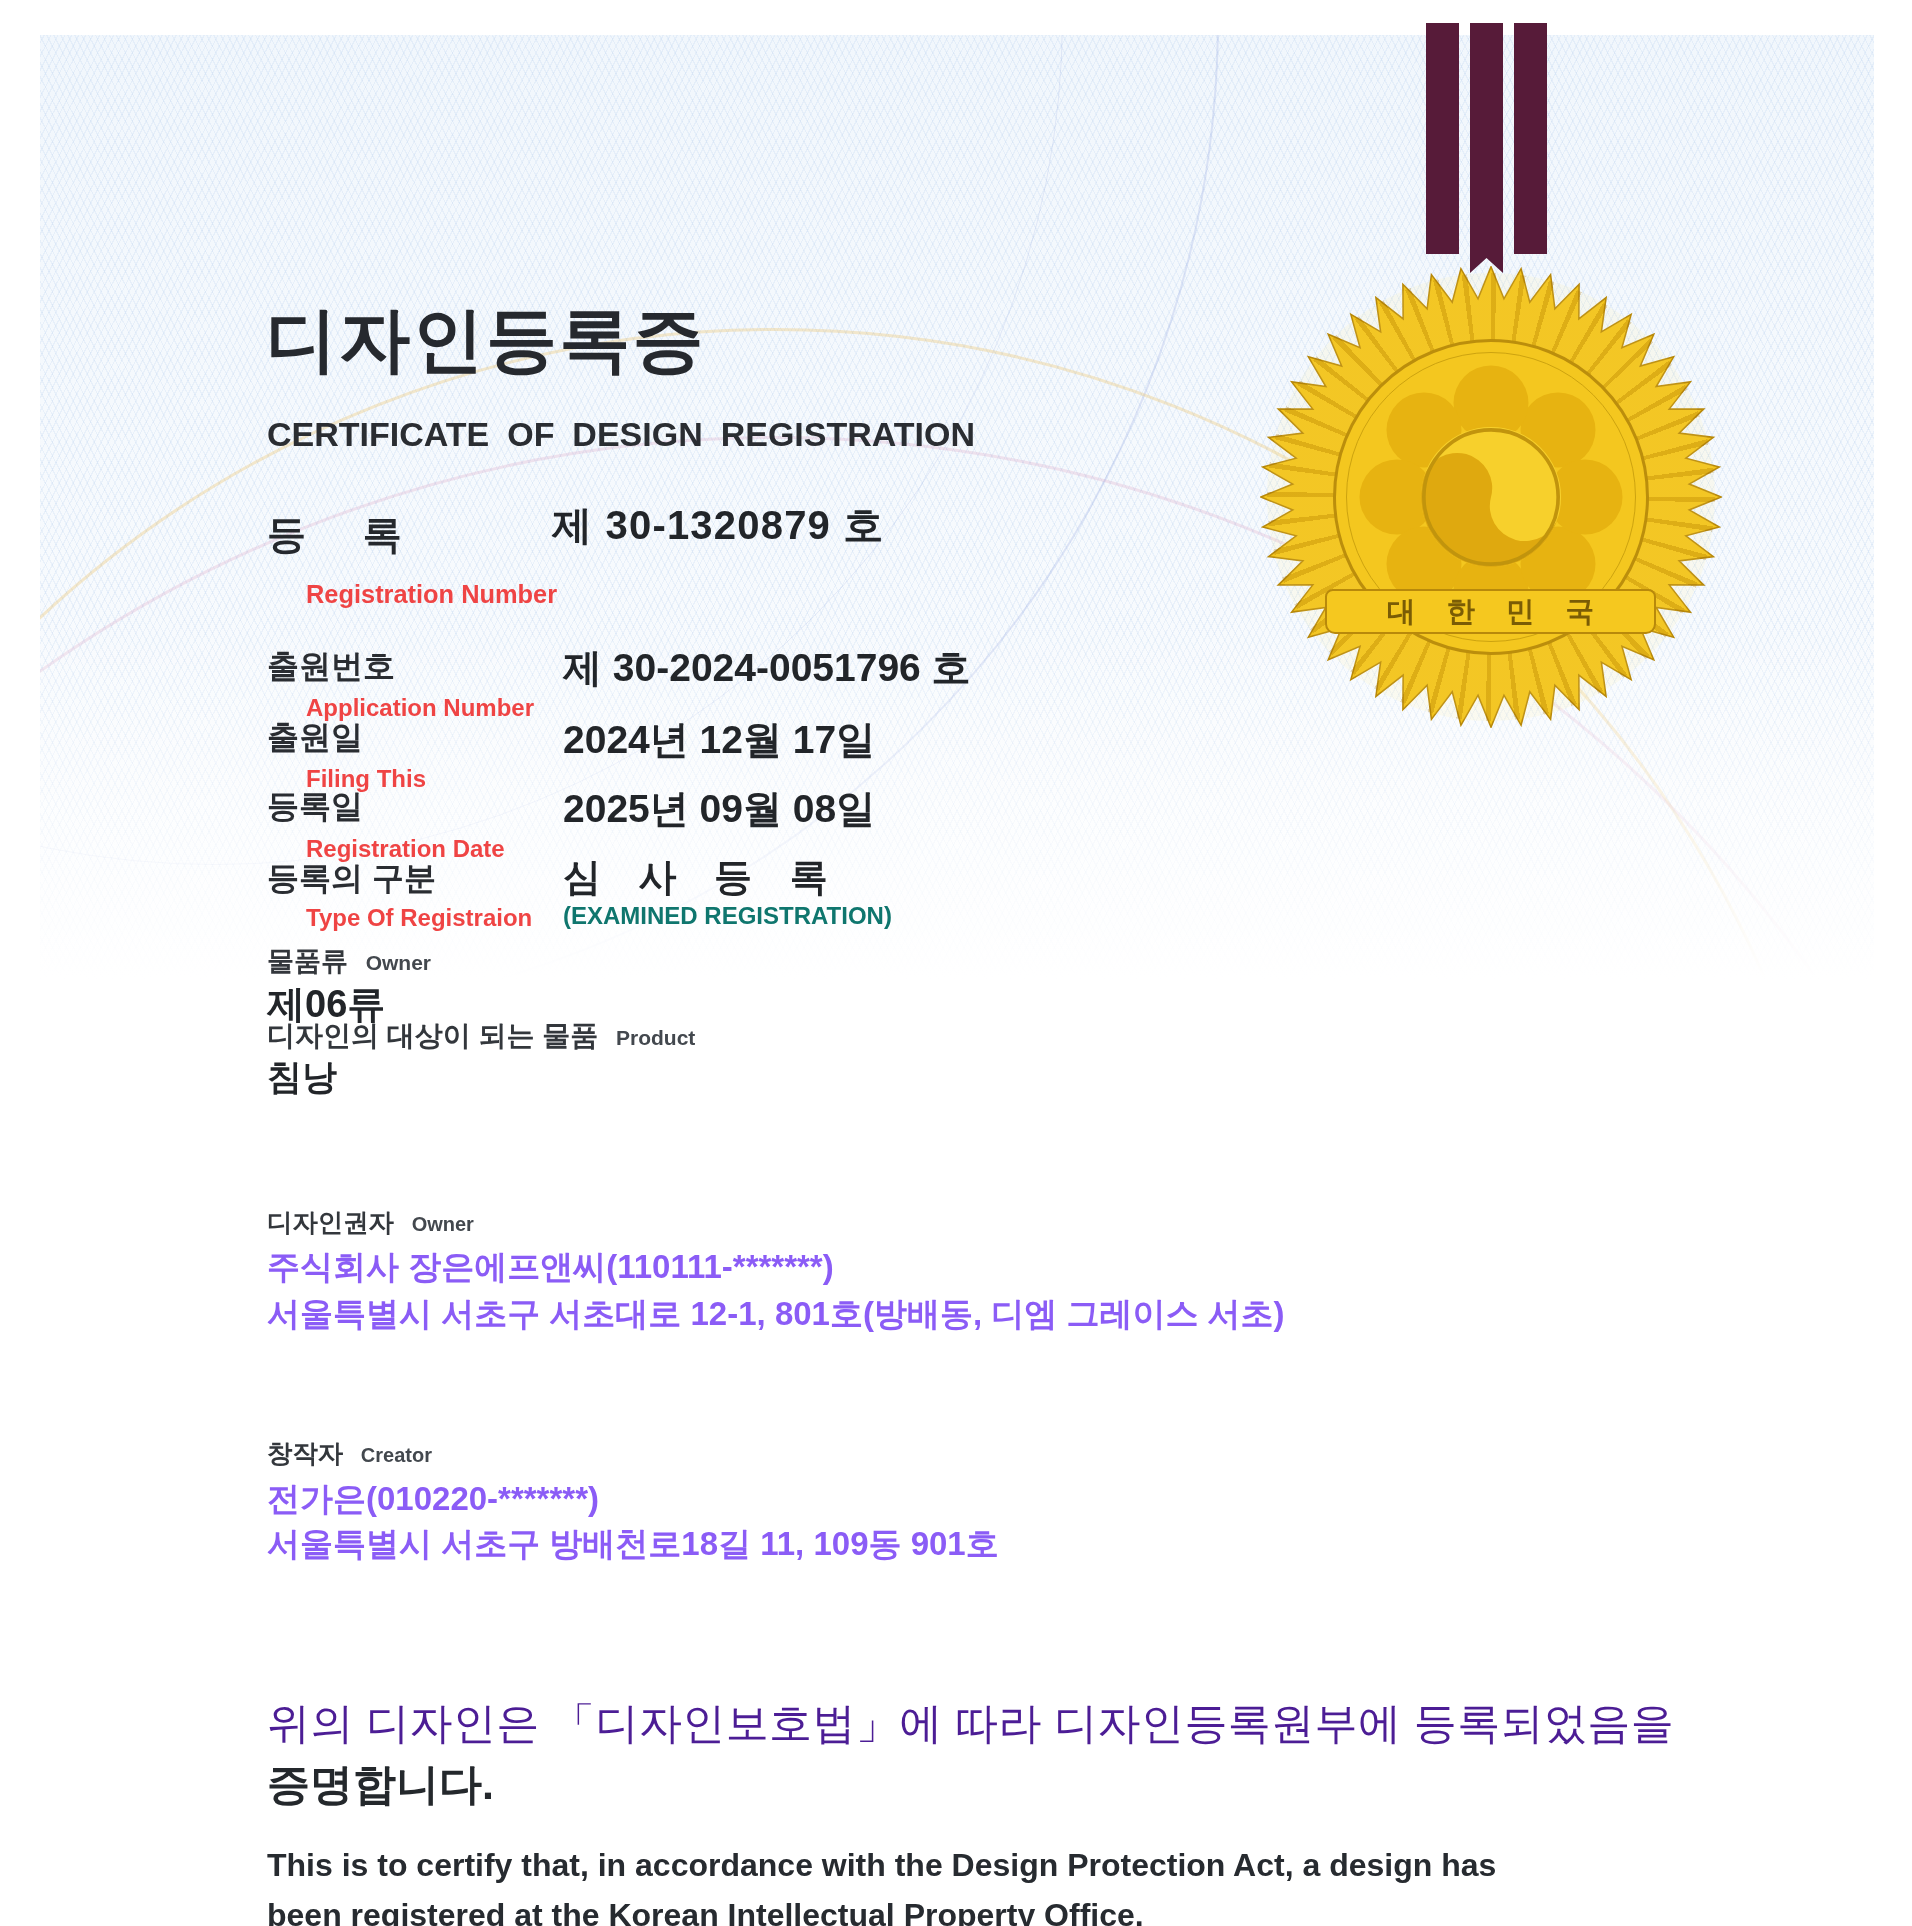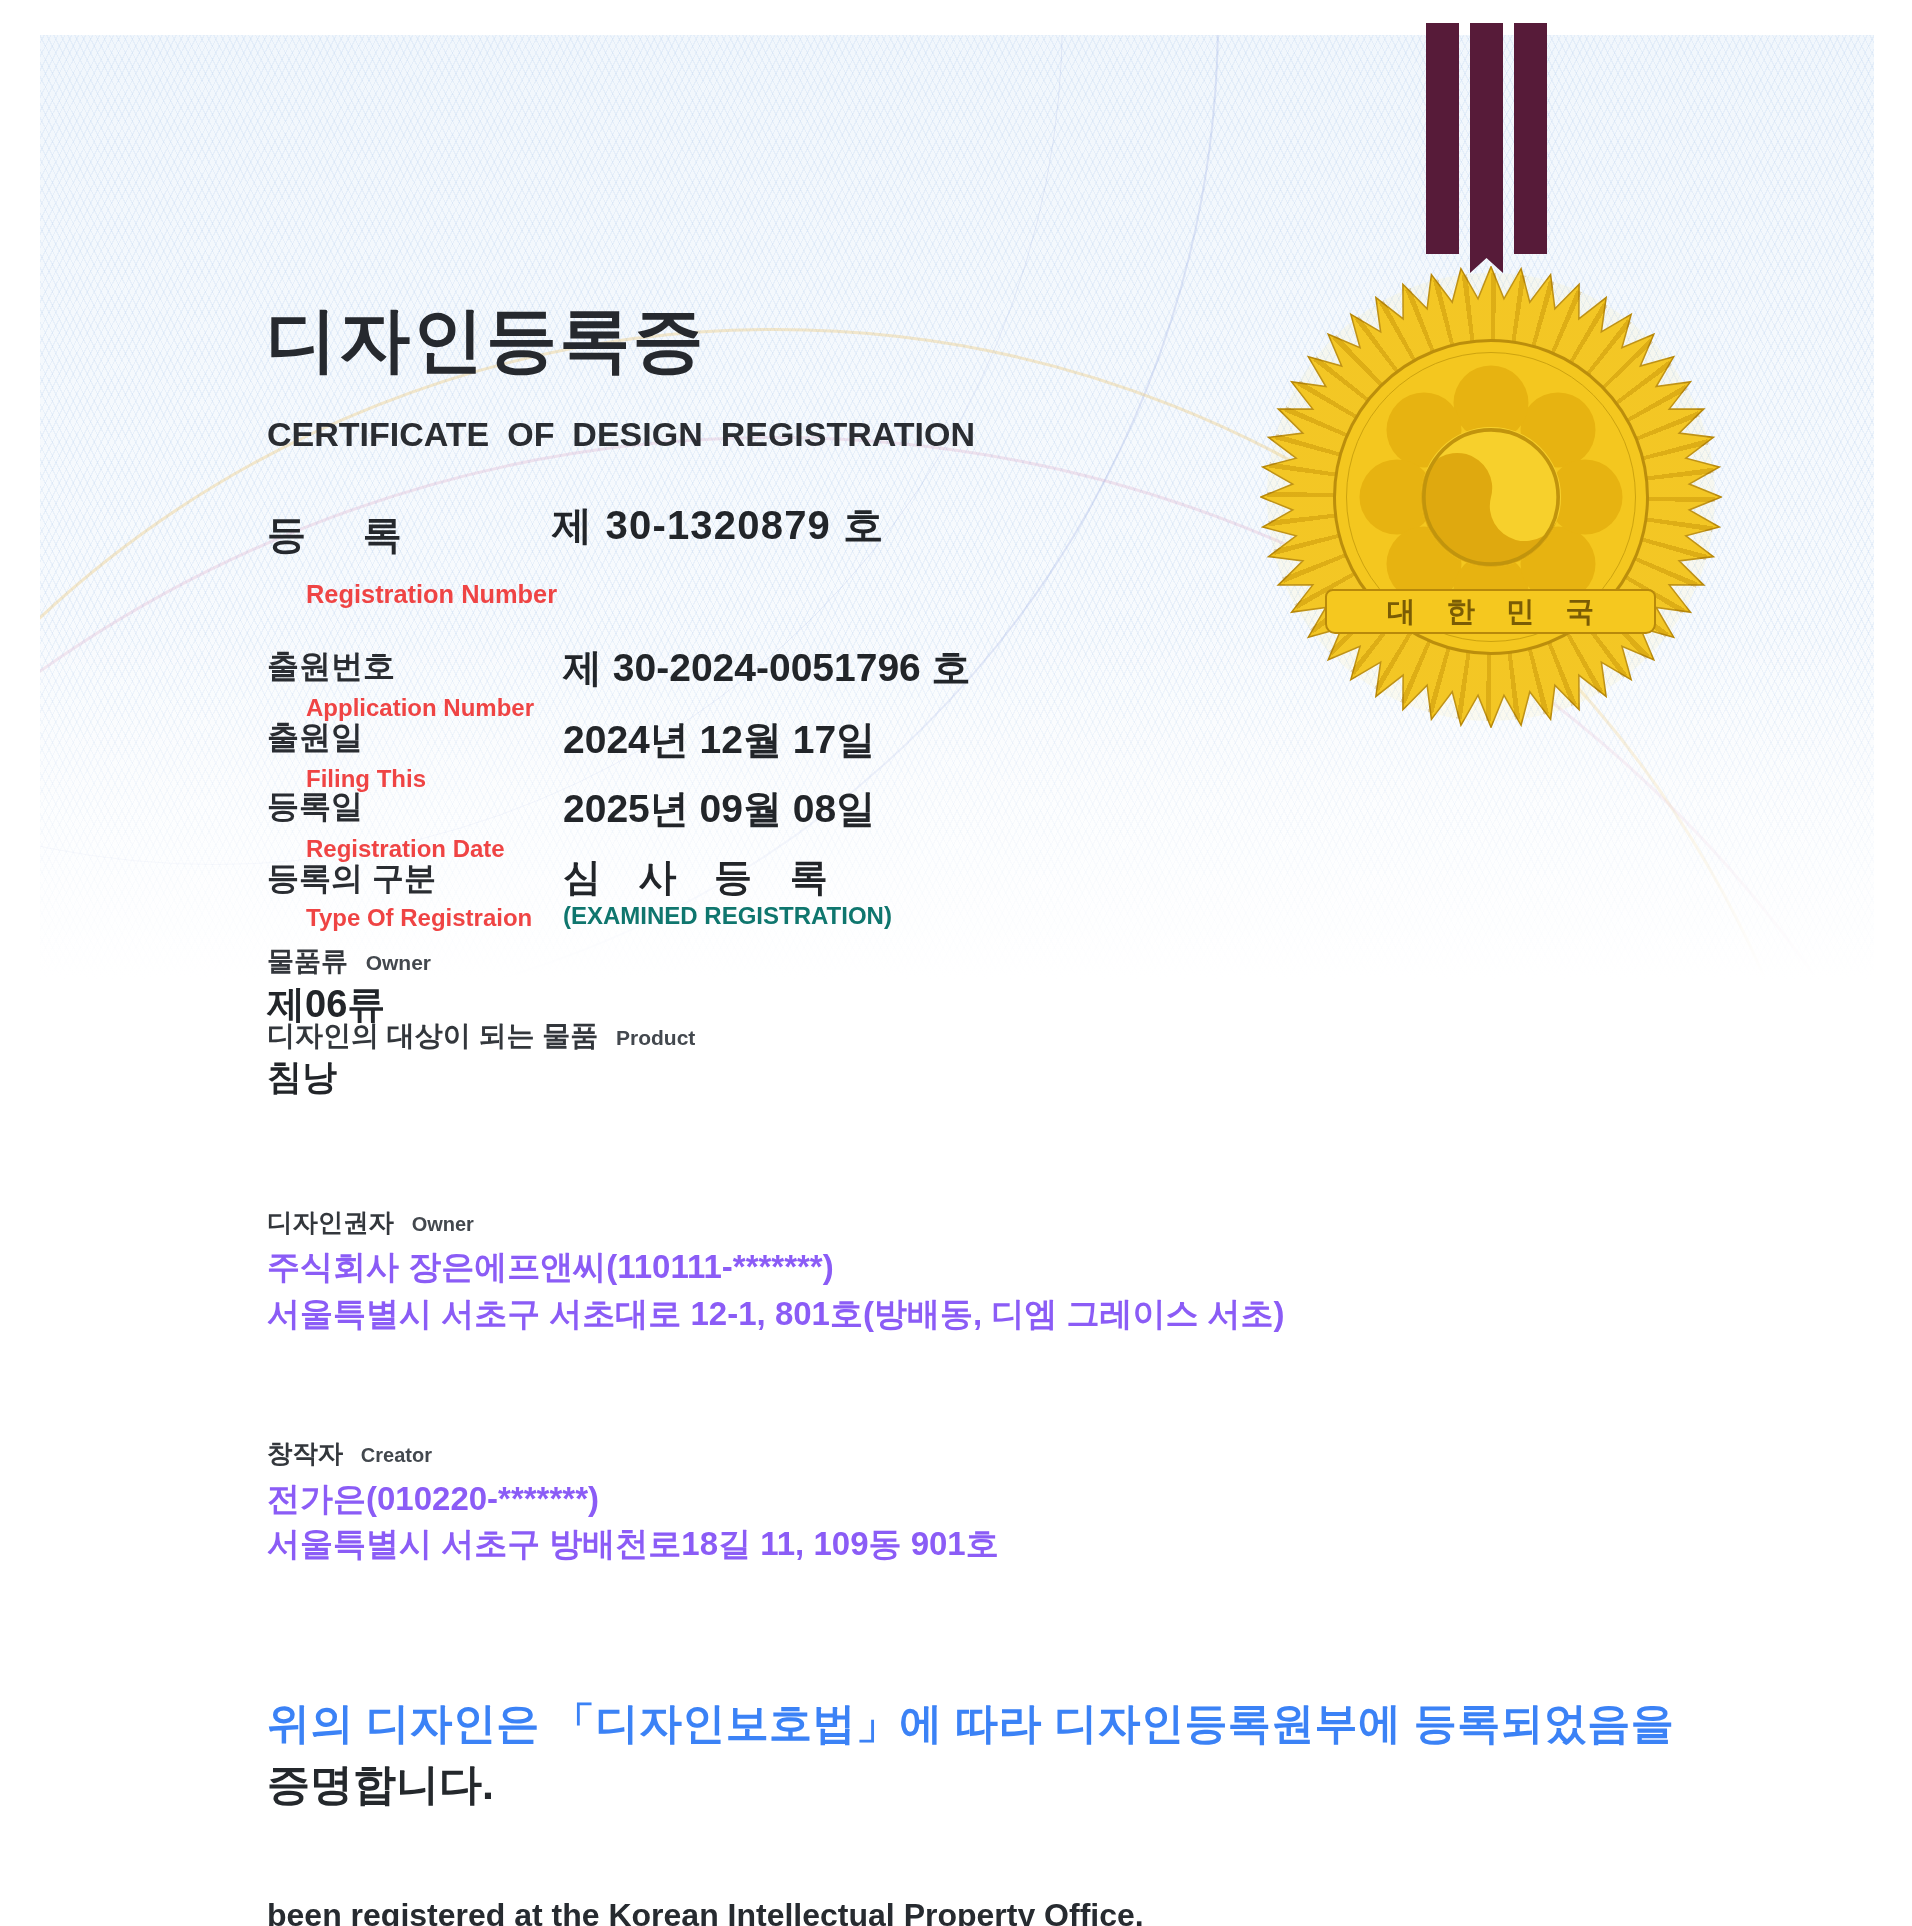--- a/index.html
+++ b/index.html
@@ -127,18 +127,19 @@
   <div class="t name-line" style="left:267px;top:1250px;">주식회사 장은에프앤씨(110111-*******)</div>
   <div class="t name-line" style="left:267px;top:1297px;">서울특별시 서초구 서초대로 12-1, 801호(방배동, 디엠 그레이스 서초)</div>
 
   <div class="t lbl-row" style="left:267px;top:1441px;">
     <span class="small-lbl-ko" style="font-size:25.4px;">창작자</span>
     <span class="small-lbl-en" style="font-size:20px;">Creator</span>
   </div>
   <div class="t name-line" style="left:267px;top:1482px;">전가은(010220-*******)</div>
   <div class="t name-line" style="left:267px;top:1527px;">서울특별시 서초구 방배천로18길 11, 109동 901호</div>
 
-  <div class="t" style="left:267px;top:1702px;font-size:43px;font-weight:700;color:#3b82f6;letter-spacing:0.4px;">위의 디자인은 「디자인보호법」에 따라 디자인등록원부에 등록되었음을</div>
+  <div class="t" style="left:267px;top:1702px;font-size:43px;font-weight:400;color:#4c1d95;letter-spacing:0.4px;">위의 디자인은 「디자인보호법」에 따라 디자인등록원부에 등록되었음을</div>
   <div class="t" style="left:267px;top:1763px;font-size:43px;font-weight:700;color:#24282c;">증명합니다.</div>
+  <div class="t" style="left:267px;top:1849px;font-size:32px;font-weight:700;color:#272b30;">This is to certify that, in accordance with the Design Protection Act, a design has</div>
   <div class="t" style="left:267px;top:1899px;font-size:32px;font-weight:700;color:#272b30;">been registered at the Korean Intellectual Property Office.</div>
 
 </div>
 
 
 </body></html>

